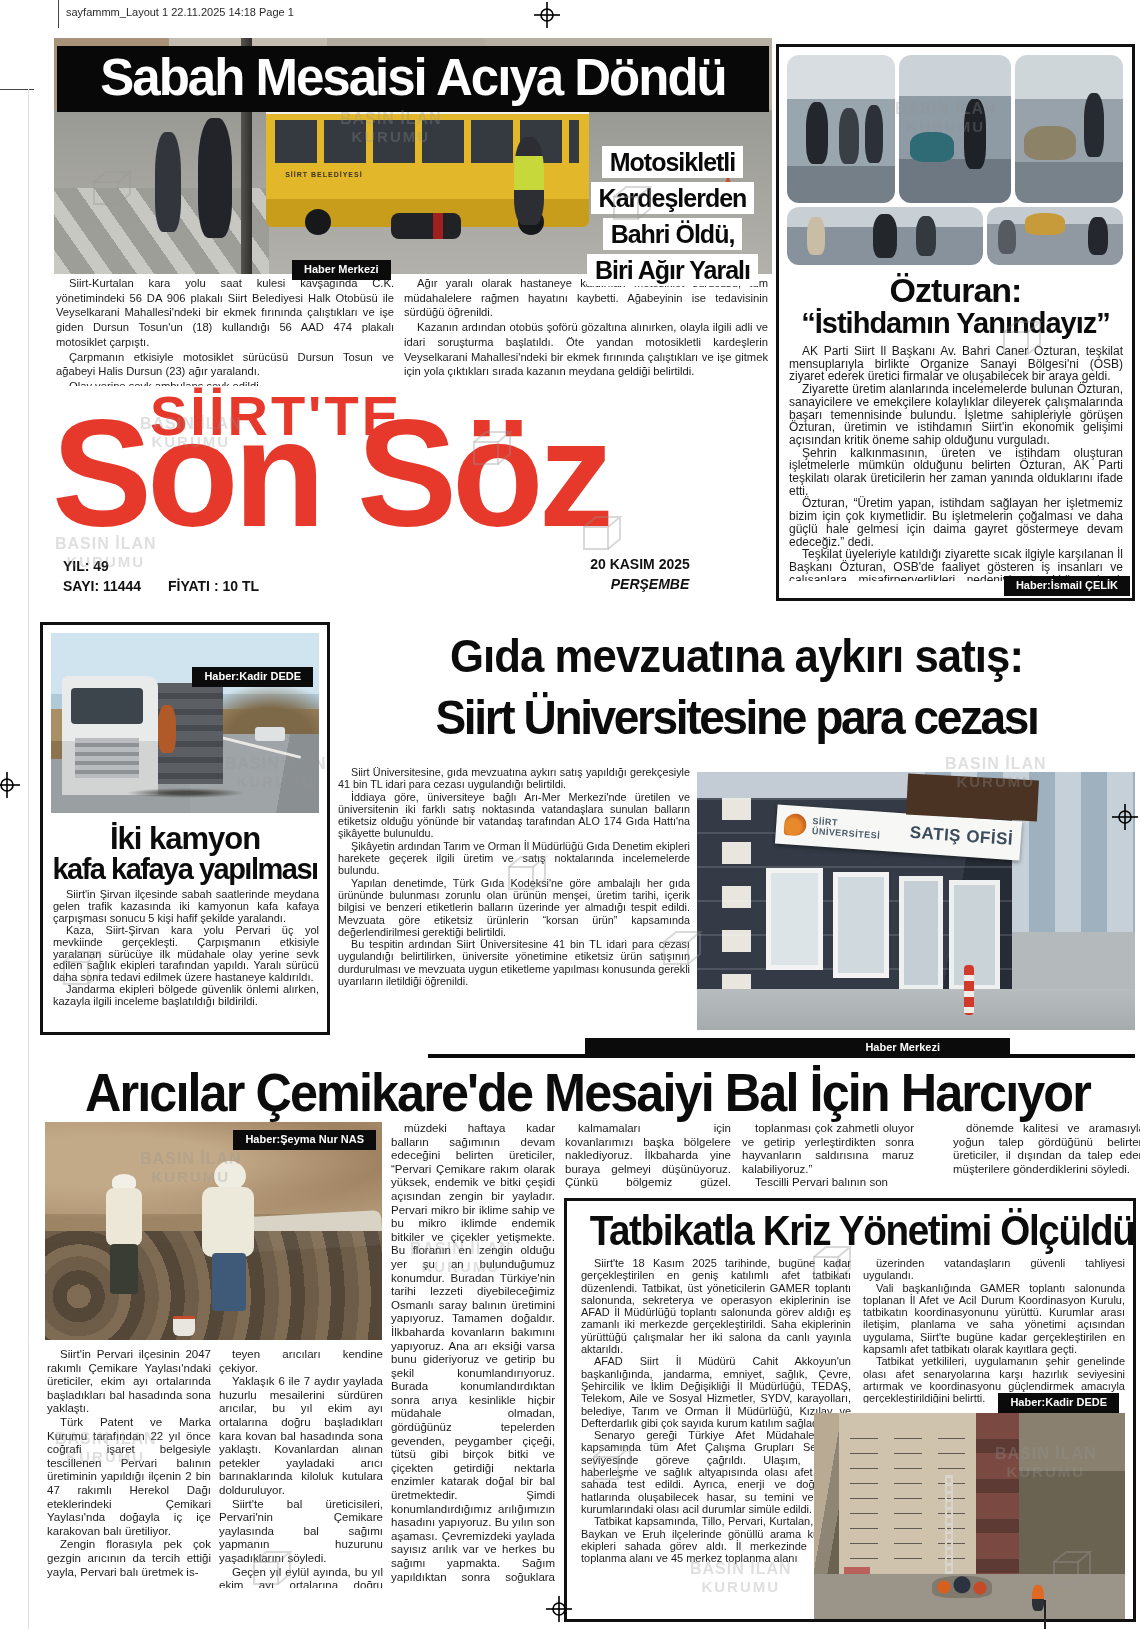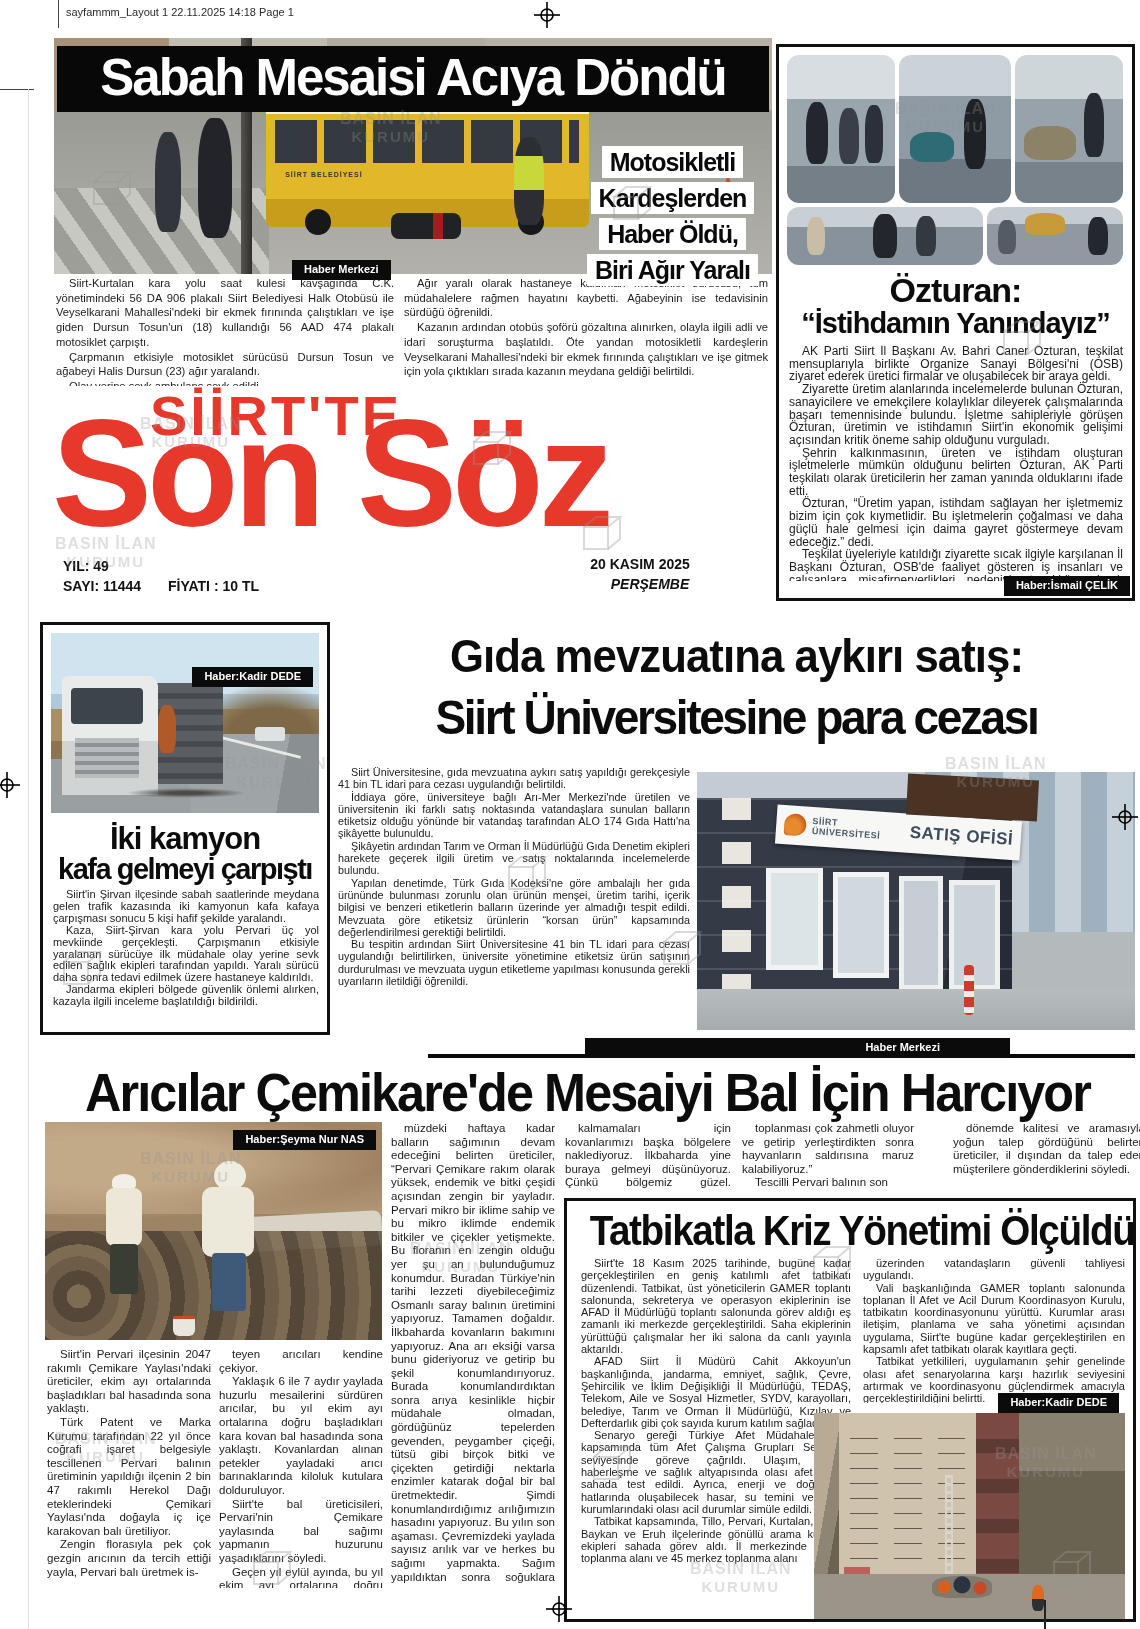--- a/index.html
+++ b/index.html
@@ -95,21 +95,21 @@
     <div class="blob" style="left:64%;top:42%;width:30px;height:88px;background:linear-gradient(#2c2e33 0 22%, #c6d83a 22% 60%, #2c2e33 60% 100%);"></div>
     <div class="blob" style="left:47%;top:74%;width:70px;height:26px;background:linear-gradient(90deg,#202226 60%, #a02020 60% 75%, #202226 75%);border-radius:8px;"></div>
     <div class="abs" style="right:5%;top:58%;width:0;height:0;border-left:8px solid transparent;border-right:8px solid transparent;border-bottom:22px solid #c4502a;"></div>
   </div>
 
   <div id="banner-sabah">Sabah Mesaisi Acıya Döndü</div>
 
   <div class="abs" style="left:580px;top:142px;width:185px;text-align:center;z-index:13;">
     <span class="strip-line">Motosikletli</span>
     <span class="strip-line">Kardeşlerden</span>
-    <span class="strip-line">Haber Öldü,</span>
+    <span class="strip-line">Bahri Öldü,</span>
     <span class="strip-line">Biri Ağır Yaralı</span>
   </div>
 
   <div class="badge" style="left:292px;top:260px;">Haber Merkezi</div>
 
   <div class="news-body fs-topstory" style="left:56px;top:276px;width:338px;height:110px;">
       <p class="para">Siirt-Kurtalan kara yolu saat kulesi kavşağında C.K. yönetimindeki 56 DA 906 plakalı Siirt Belediyesi Halk Otobüsü ile Veyselkarani Mahallesi'ndeki bir ekmek fırınında çalıştıkları ve işe giden Dursun Tosun'un (18) kullandığı 56 AAD 474 plakalı motosiklet çarpıştı.</p>
       <p class="para">Çarpmanın etkisiyle motosiklet sürücüsü Dursun Tosun ve ağabeyi Halis Dursun (23) ağır yaralandı.</p>
       <p class="para">Olay yerine sevk ambulans sevk edildi.</p>
     </div>
@@ -174,21 +174,21 @@
       <div class="abs" style="left:4%;top:24%;width:36%;height:66%;background:linear-gradient(#e9eaea 0 55%, #d2d4d4 55% 100%);border-radius:6px 10px 0 0;">
         <div class="abs" style="left:10%;top:10%;width:74%;height:30%;background:#3c444c;border-radius:4px;"></div>
         <div class="abs" style="left:14%;top:52%;width:66%;height:34%;background:repeating-linear-gradient(#b9bcbe 0 5px, #8f9294 5px 9px);"></div>
       </div>
       <div class="blob" style="left:40%;top:40%;width:18px;height:48px;background:#b05a2a;"></div>
       <div class="abs" style="left:76%;top:52%;width:30px;height:14px;background:#dfe2e3;border-radius:3px;"></div>
       <div class="abs" style="left:28%;top:86%;width:120px;height:10px;background:radial-gradient(#4a4a46 20%, transparent 70%);"></div>
     </div>
     <div class="badge" style="right:14px;top:42px;">Haber:Kadir DEDE</div>
     <div class="hl hl-center" style="position:absolute;left:0;top:196px;width:100%;font-size:31px;letter-spacing:-1px;">İki kamyon</div>
-    <div class="hl hl-center" style="position:absolute;left:0;top:228px;width:100%;font-size:29px;letter-spacing:-1.5px;">kafa gelmeyi çarpıştı</div>
+    <div class="hl hl-center" style="position:absolute;left:0;top:228px;width:100%;font-size:29px;letter-spacing:-1.5px;">kafa kafaya yapılması</div>
     <div class="news-body fs-kamyon" style="left:10px;top:264px;width:266px;height:140px;">
         <p class="para">Siirt'in Şirvan ilçesinde sabah saatlerinde meydana gelen trafik kazasında iki kamyonun kafa kafaya çarpışması sonucu 5 kişi hafif şekilde yaralandı.</p>
         <p class="para">Kaza, Siirt-Şirvan kara yolu Pervari üç yol mevkiinde gerçekleşti. Çarpışmanın etkisiyle yaralanan sürücüye ilk müdahale olay yerine sevk edilen sağlık ekipleri tarafından yapıldı. Yaralı sürücü daha sonra tedavi edilmek üzere hastaneye kaldırıldı.</p>
         <p class="para">Jandarma ekipleri bölgede güvenlik önlemi alırken, kazayla ilgili inceleme başlatıldığı bildirildi.</p>
       </div>
   </div>
 
   <div class="hl" style="position:absolute;left:338px;top:628px;width:797px;text-align:center;font-size:47px;letter-spacing:-1px;white-space:nowrap;transform:scaleX(.93);transform-origin:center;">Gıda mevzuatına aykırı satış:</div>
   <div class="hl" style="position:absolute;left:338px;top:690px;width:797px;text-align:center;font-size:48px;letter-spacing:-2.5px;white-space:nowrap;transform:scaleX(.96);transform-origin:center;">Siirt Üniversitesine para cezası</div>
 

